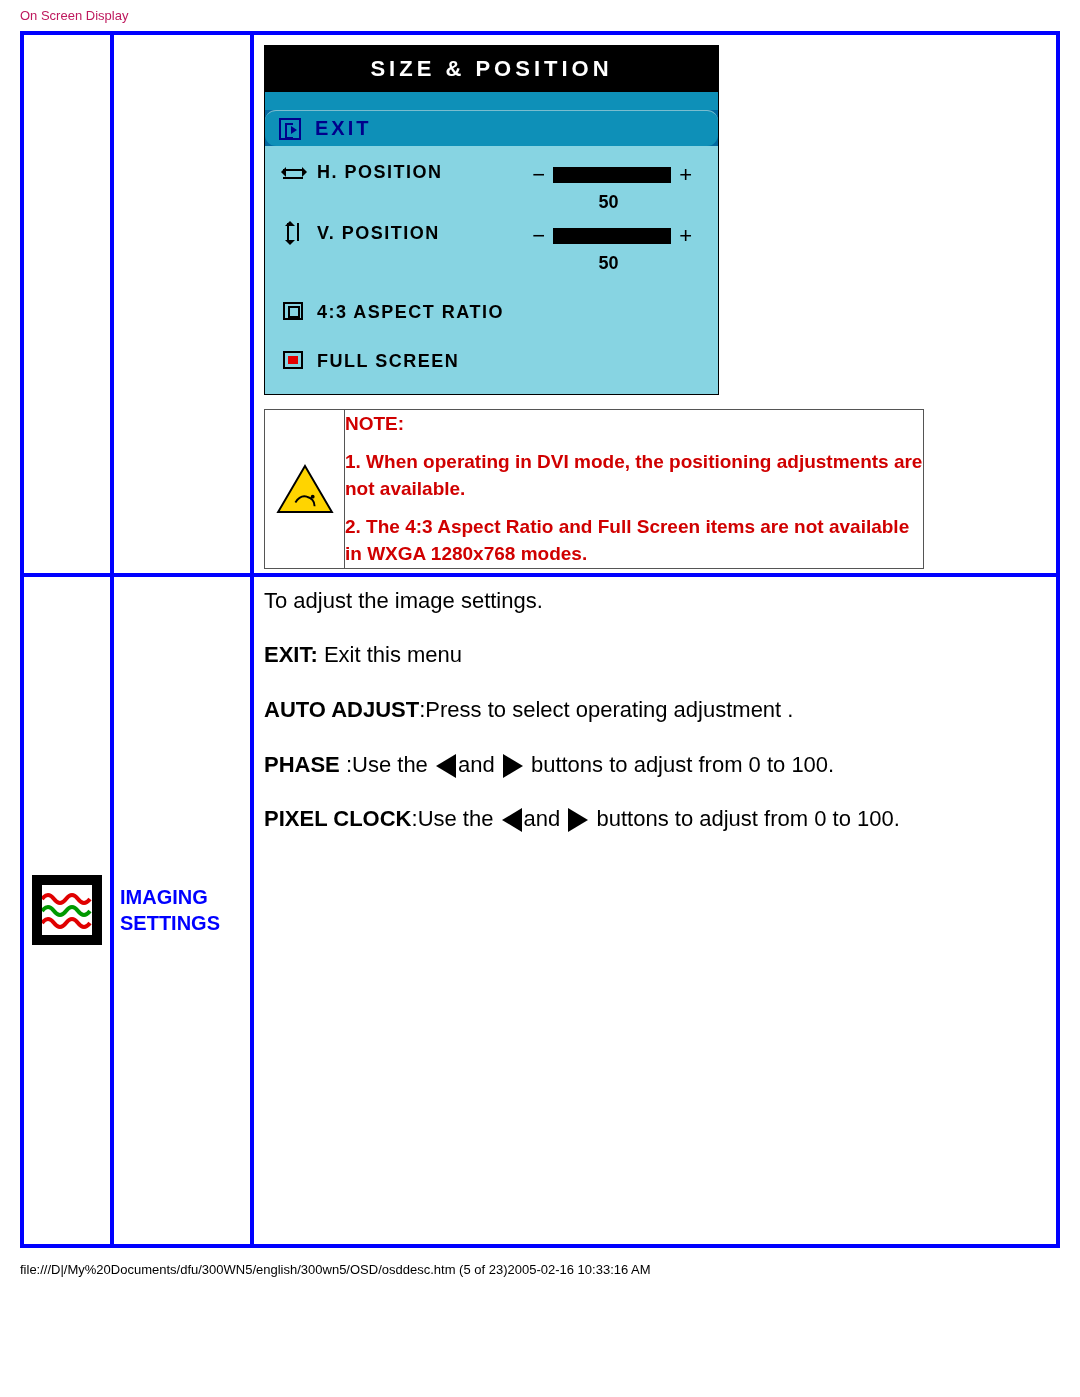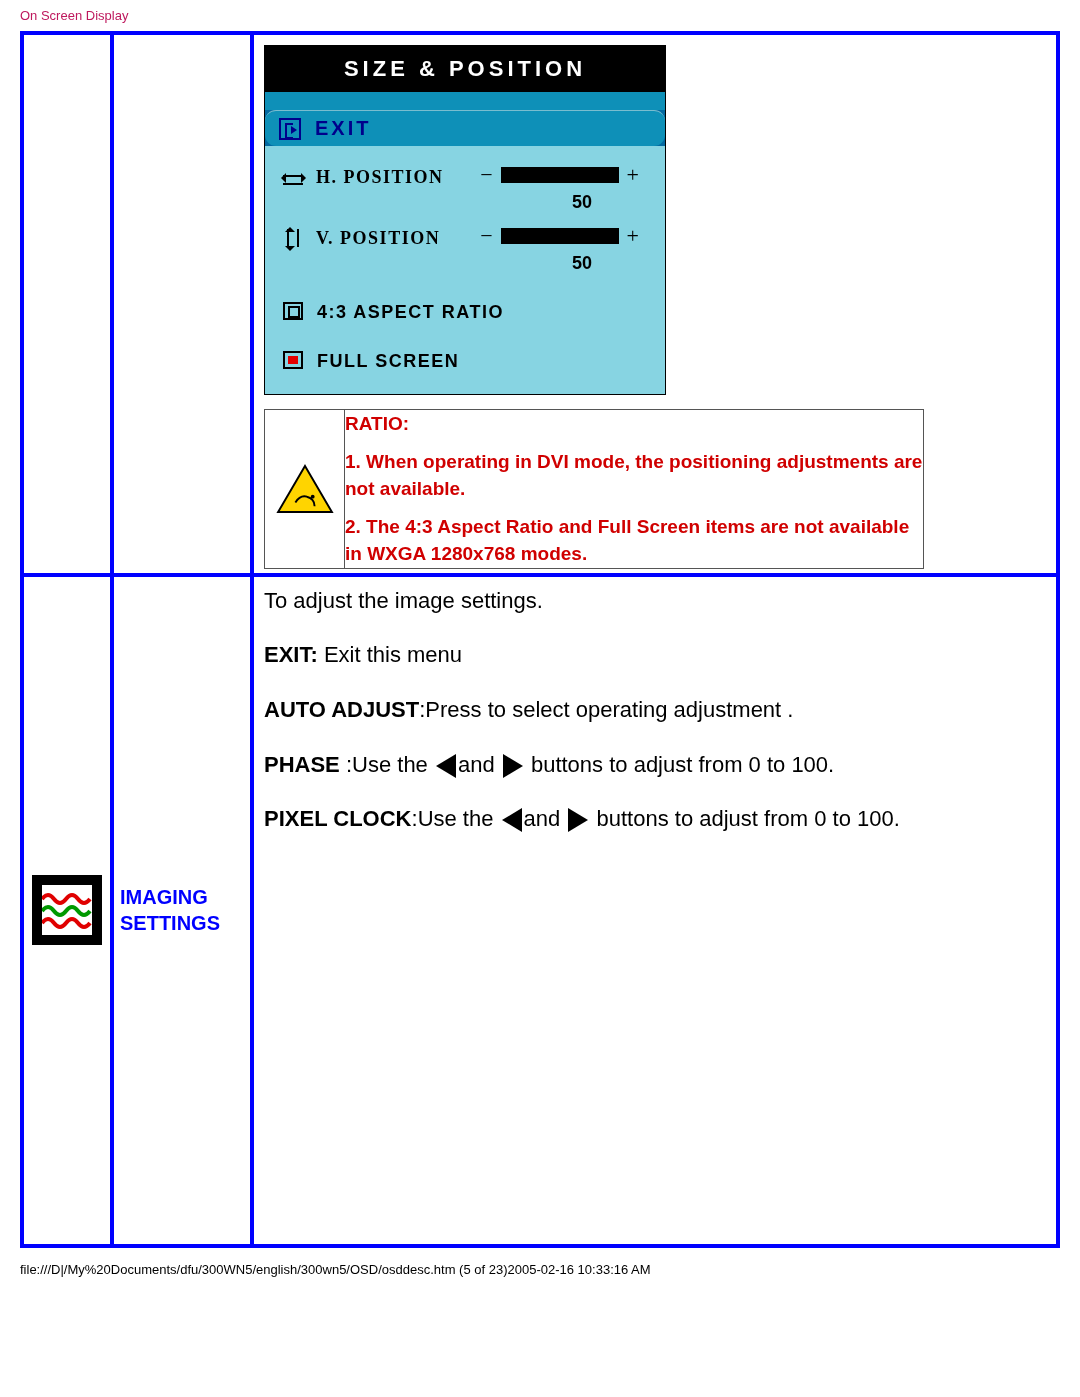--- a/index.html
+++ b/index.html
@@ -23,21 +23,21 @@
     border: 4px solid #0000ff;
     vertical-align: top;
     padding: 0;
   }
   td.col-icon { width: 90px; }
   td.col-label { width: 140px; vertical-align: middle; text-align: left; padding-left: 6px; }
   td.col-content { padding: 10px 4px 4px 10px; }
 
   
   .osd-panel {
-    width: 402px;
+    width: 455px;
     background: #0369a1;
     border: 1px solid #000;
     margin-bottom: 14px;
   }
   .osd-title {
     background: #000;
     color: #fff;
     font-family: Arial, sans-serif;
     font-weight: bold;
     font-size: 22px;
@@ -85,23 +85,22 @@
     font-weight: bold;
     font-size: 20px;
     letter-spacing: 3px;
   }
   .osd-body {
     background: #87d4e2;
     padding: 16px 20px 22px 16px;
   }
   .osd-row {
     display: flex;
-    align-items: flex-end;
+    align-items: flex-start;
     margin-bottom: 4px;
-    font-family: Liberation Serif, serif;
   }
   .osd-row-icon {
     width: 26px; height: 20px;
     margin-right: 10px;
     font-weight: bold;
     position: relative;
   }
   .hpos-icon::before {
     content: '';
     position: absolute;
@@ -325,21 +324,21 @@
           <td class="note-icon-cell">
             <div class="warn-tri">
               <svg viewBox="0 0 60 52">
                 <polygon points="30,2 58,50 2,50" fill="#ffd400" stroke="#000" stroke-width="2"></polygon>
                 <path d="M20 40 q5 -8 12 -6 q8 2 8 10" fill="none" stroke="#000" stroke-width="2"></path>
                 <circle cx="38" cy="34" r="2" fill="#000"></circle>
               </svg>
             </div>
           </td>
           <td class="note-text-cell">
-            <p>RATIO:</p>
+            <p>NOTE:</p>
             <p>1. When operating in DVI mode, the positioning adjustments are not available.</p>
             <p style="margin-bottom:0">2. The 4:3 Aspect Ratio and Full Screen items are not available in WXGA 1280x768 modes.</p>
           </td>
         </tr>
       </tbody>
           </table>
 
     </td>
   </tr>
 

